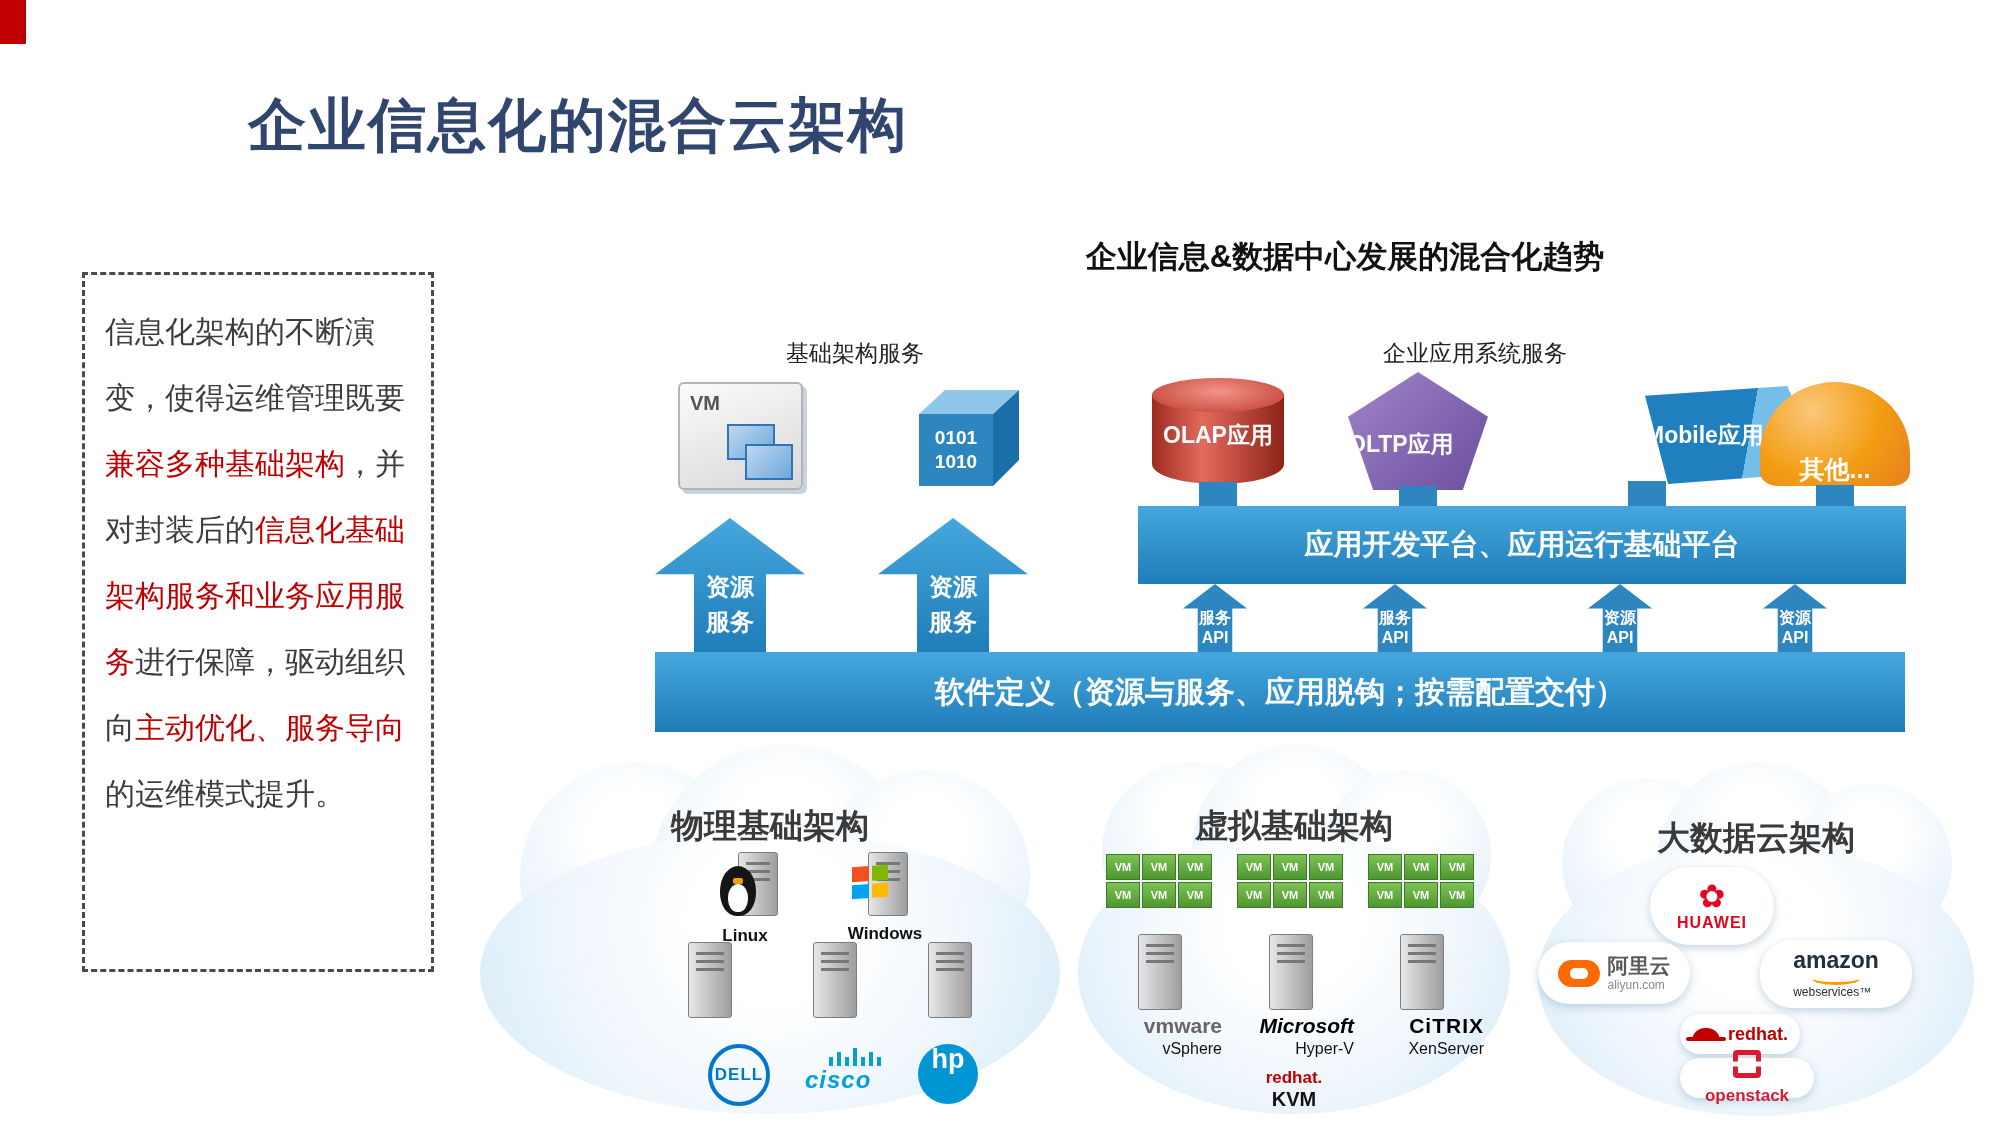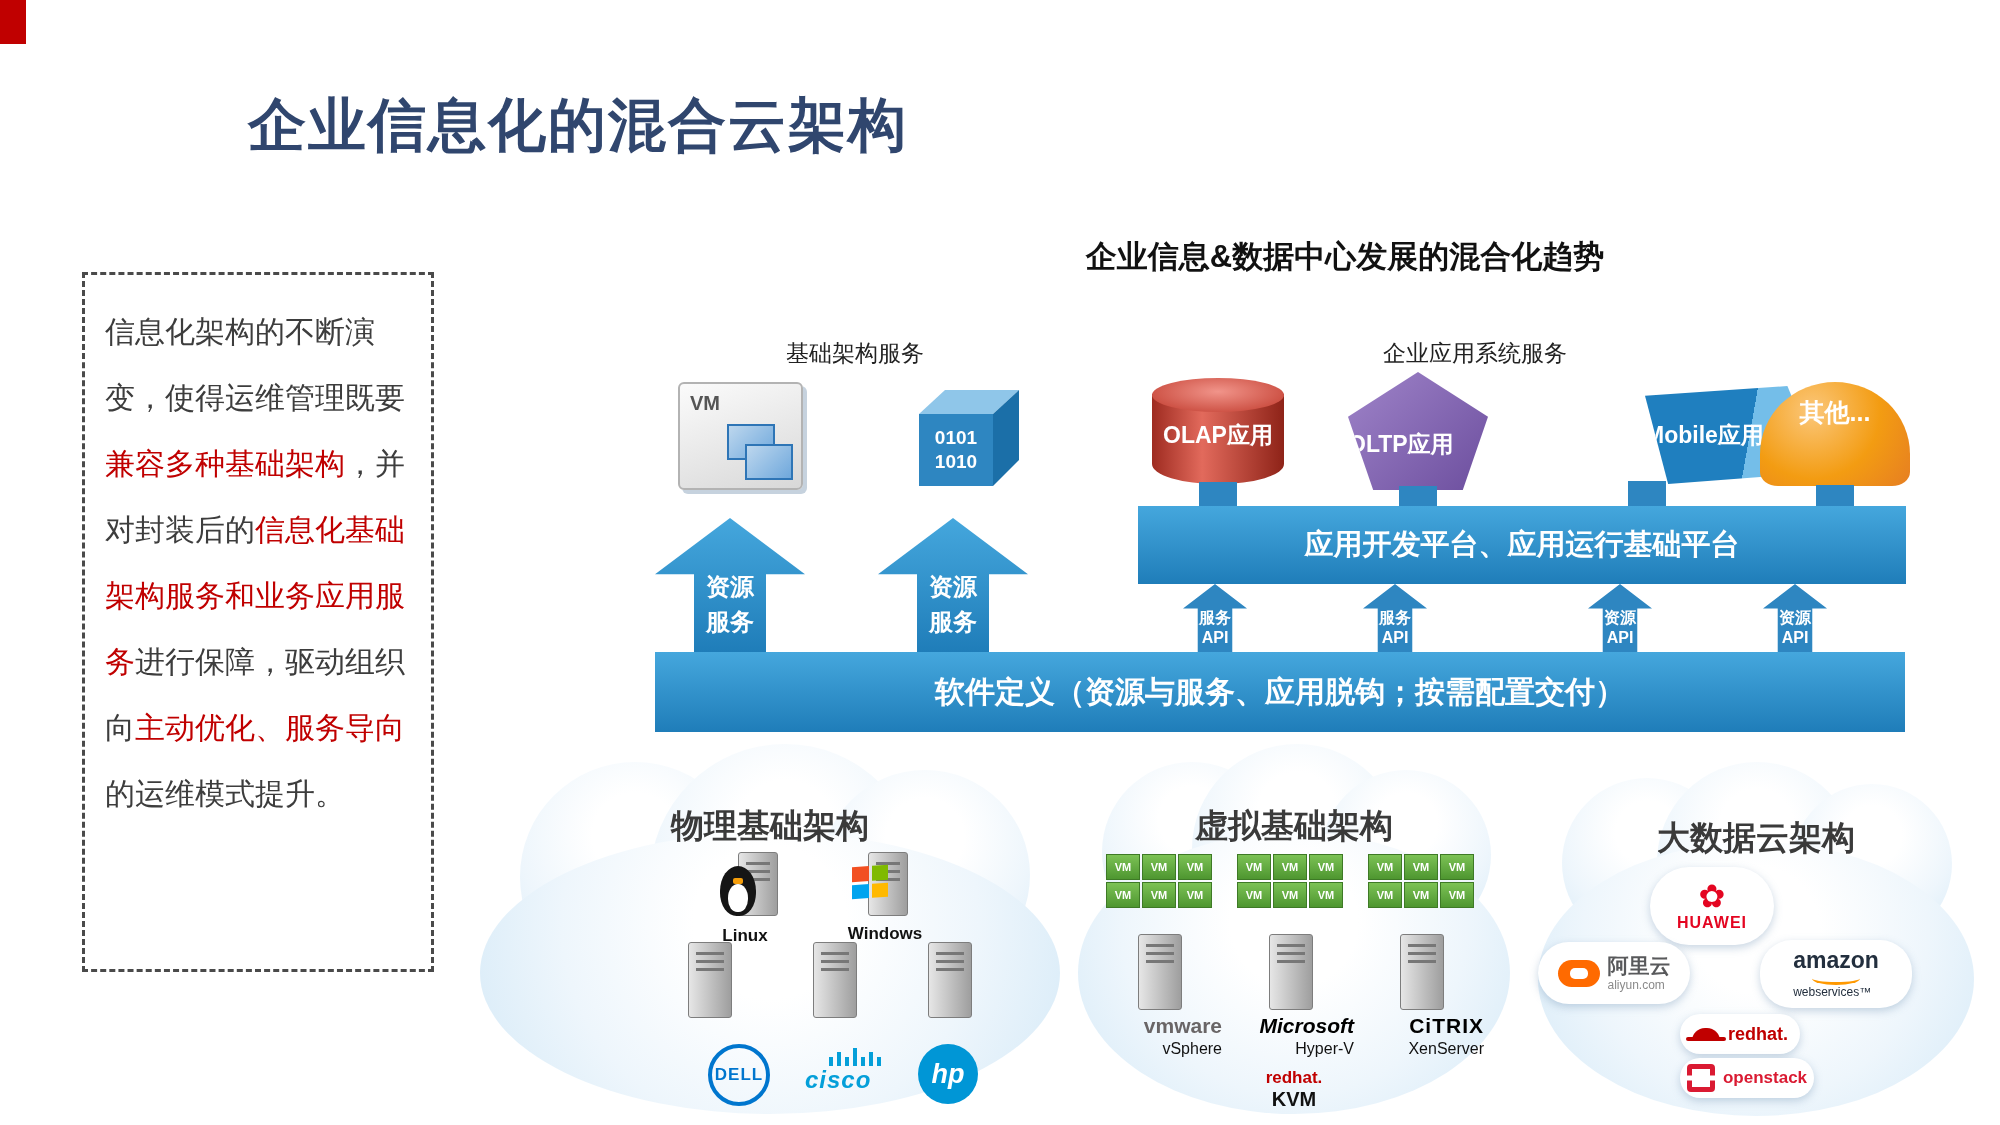--- a/index.html
+++ b/index.html
@@ -54,21 +54,21 @@
   
   .mobile{position:absolute;left:1645px;top:386px;width:178px;height:98px;
           clip-path:polygon(0 10%,80% 0,100% 88%,13% 100%);
           background:linear-gradient(100deg,#1F7FBF 58%,#74BEE9 58%);display:flex;align-items:center;justify-content:flex-start;}
   .mobile-label{color:#fff;font-weight:700;font-size:23px;margin-right:20px;}
 
   
   .other{position:absolute;left:1760px;top:382px;width:150px;height:104px;
          border-radius:75px 75px 18px 18px / 72px 72px 14px 14px;
          background:radial-gradient(circle at 35% 28%,#FBC77A,#F39C12 55%,#E67E22);
-         display:flex;align-items:flex-start;justify-content:center;}
+         display:flex;align-items:flex-end;justify-content:center;}
   .other-label{color:#fff;font-weight:700;font-size:25px;margin-top:14px;}
 
   
   .stand{position:absolute;width:38px;background:#2E86C1;}
   .stand1{left:1199px;top:482px;height:24px;}
   .stand2{left:1399px;top:486px;height:20px;}
   .stand3{left:1628px;top:481px;height:25px;}
   .stand4{left:1816px;top:485px;height:21px;}
 
   
@@ -130,22 +130,22 @@
 
   
   .dell{position:absolute;width:62px;height:62px;border:4px solid #0076CE;border-radius:50%;box-sizing:border-box;
         display:flex;align-items:center;justify-content:center;color:#0076CE;font-weight:700;font-size:17px;letter-spacing:1px;}
   .cisco{position:absolute;width:100px;text-align:left;font-style:italic;}
   .cisco-bars{display:flex;gap:4px;align-items:flex-end;justify-content:center;height:18px;}
   .cisco-bars i{display:block;width:4px;background:#049FD9;}
   .cisco-bars i:nth-child(odd){height:9px;} .cisco-bars i:nth-child(2){height:14px;}
   .cisco-bars i:nth-child(4){height:18px;} .cisco-bars i:nth-child(6){height:14px;}
   .cisco-word{color:#049FD9;font-weight:700;font-size:24px;letter-spacing:1px;}
-  .hp{position:absolute;width:60px;height:60px;background:#0096D6;border-radius:50%;display:flex;align-items:center;
-      justify-content:center;color:#fff;font-weight:700;font-style:italic;font-size:27px;}
+  .hp{position:absolute;width:60px;height:60px;background:#0096D6;border-radius:50%;display:flex;align-items:flex-start;
+      justify-content:center;color:#fff;font-weight:700;font-size:27px;}
 
   
   .vm-grid{position:absolute;display:grid;grid-template-columns:repeat(3,34px);grid-auto-rows:26px;gap:2px;}
   .vm-cell{background:linear-gradient(180deg,#7CC255,#4E9630);border:1px solid #3E7A26;color:#fff;
            font-size:11px;font-weight:700;display:flex;align-items:center;justify-content:center;box-sizing:border-box;}
   .hv-label{position:absolute;text-align:right;}
   .hv-label .l1{font-weight:700;font-size:21px;color:#696566;}
   .hv-label.ms .l1{color:#000;font-style:italic;}
   .hv-label.cx .l1{color:#000;letter-spacing:1px;}
   .hv-label .l2{font-size:16px;color:#111;margin-top:2px;}
@@ -398,19 +398,19 @@
         <div class="smile"></div>
         <div class="a2">webservices™</div>
       </div>
     </div>
 
     <div class="chip" style="left:148px;top:242px;width:120px;height:40px;">
       <span class="hat"></span>
       <span class="rh-word">redhat.</span>
     </div>
 
-    <div class="chip" style="left:148px;top:286px;width:134px;height:40px;">
+    <div class="chip" style="left:148px;top:286px;width:134px;height:40px;flex-direction:column;">
       <span class="os-icon"></span>
       <span class="os-word">openstack</span>
     </div>
   </div>
 
 </div>
 
 </body></html>

